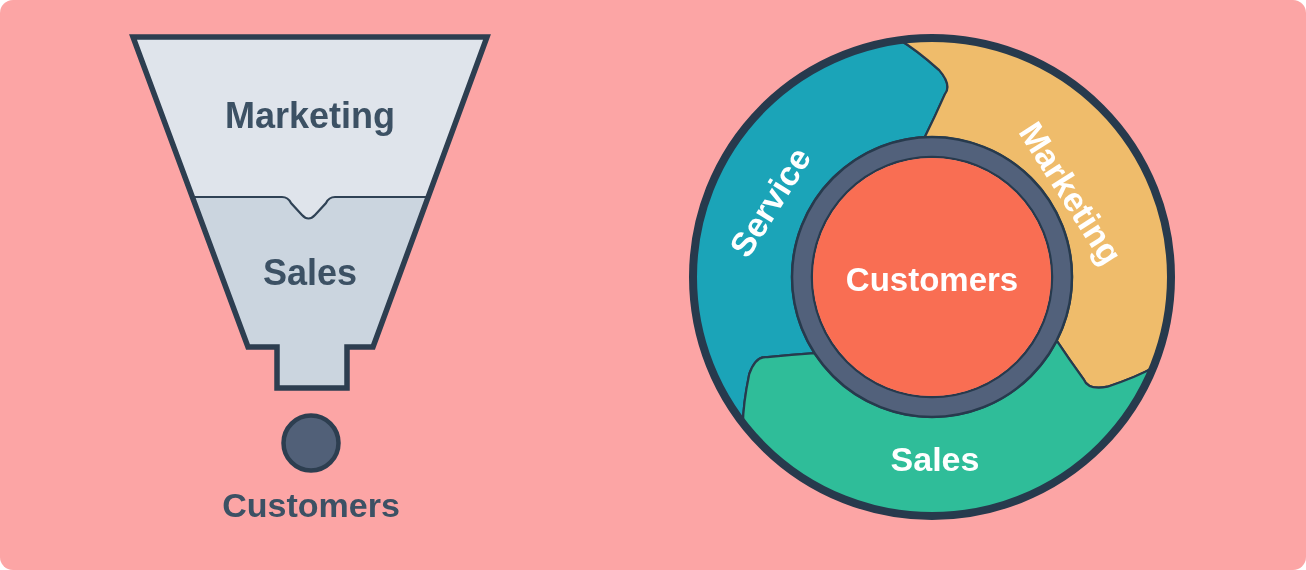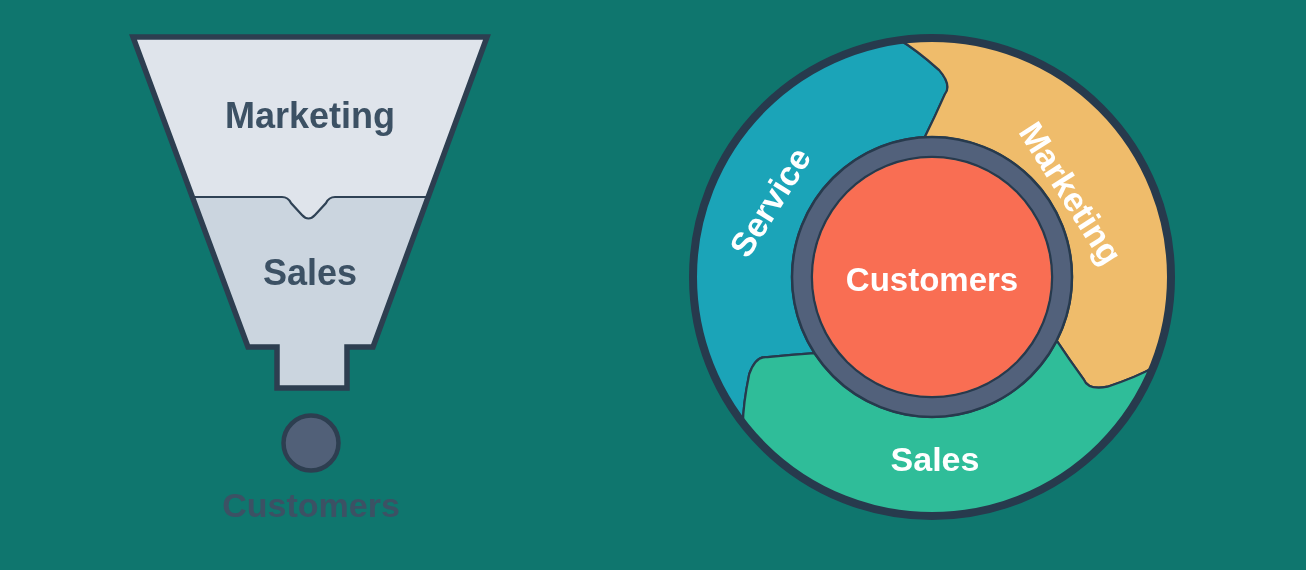--- a/index.html
+++ b/index.html
@@ -1,18 +1,19 @@
 <!DOCTYPE html>
 <html><head>
 <meta charset="utf-8">
 <style>
   html,body{margin:0;padding:0;background:#ffffff;}
   #canvas{
-    position:relative;width:1306px;height:570px;background:#0f766e;overflow:hidden;
+    position:relative;width:1306px;height:570px;background:#fca5a5;overflow:hidden;
     font-family:"Liberation Sans",sans-serif;
+    border-radius:13px;
   }
   .diagram{position:absolute;}
   #funnel-svg{left:100px;top:10px;}
   #flywheel-svg{left:682px;top:27px;}
   text{font-family:"Liberation Sans",sans-serif;font-weight:bold;}
   .funnel-label{fill:#3C5164;font-size:36px;}
   .funnel-caption{fill:#3C5164;font-size:34px;}
   .wheel-label{fill:#ffffff;font-size:34px;}
   .wheel-center-label{fill:#ffffff;font-size:33px;}
 </style>

